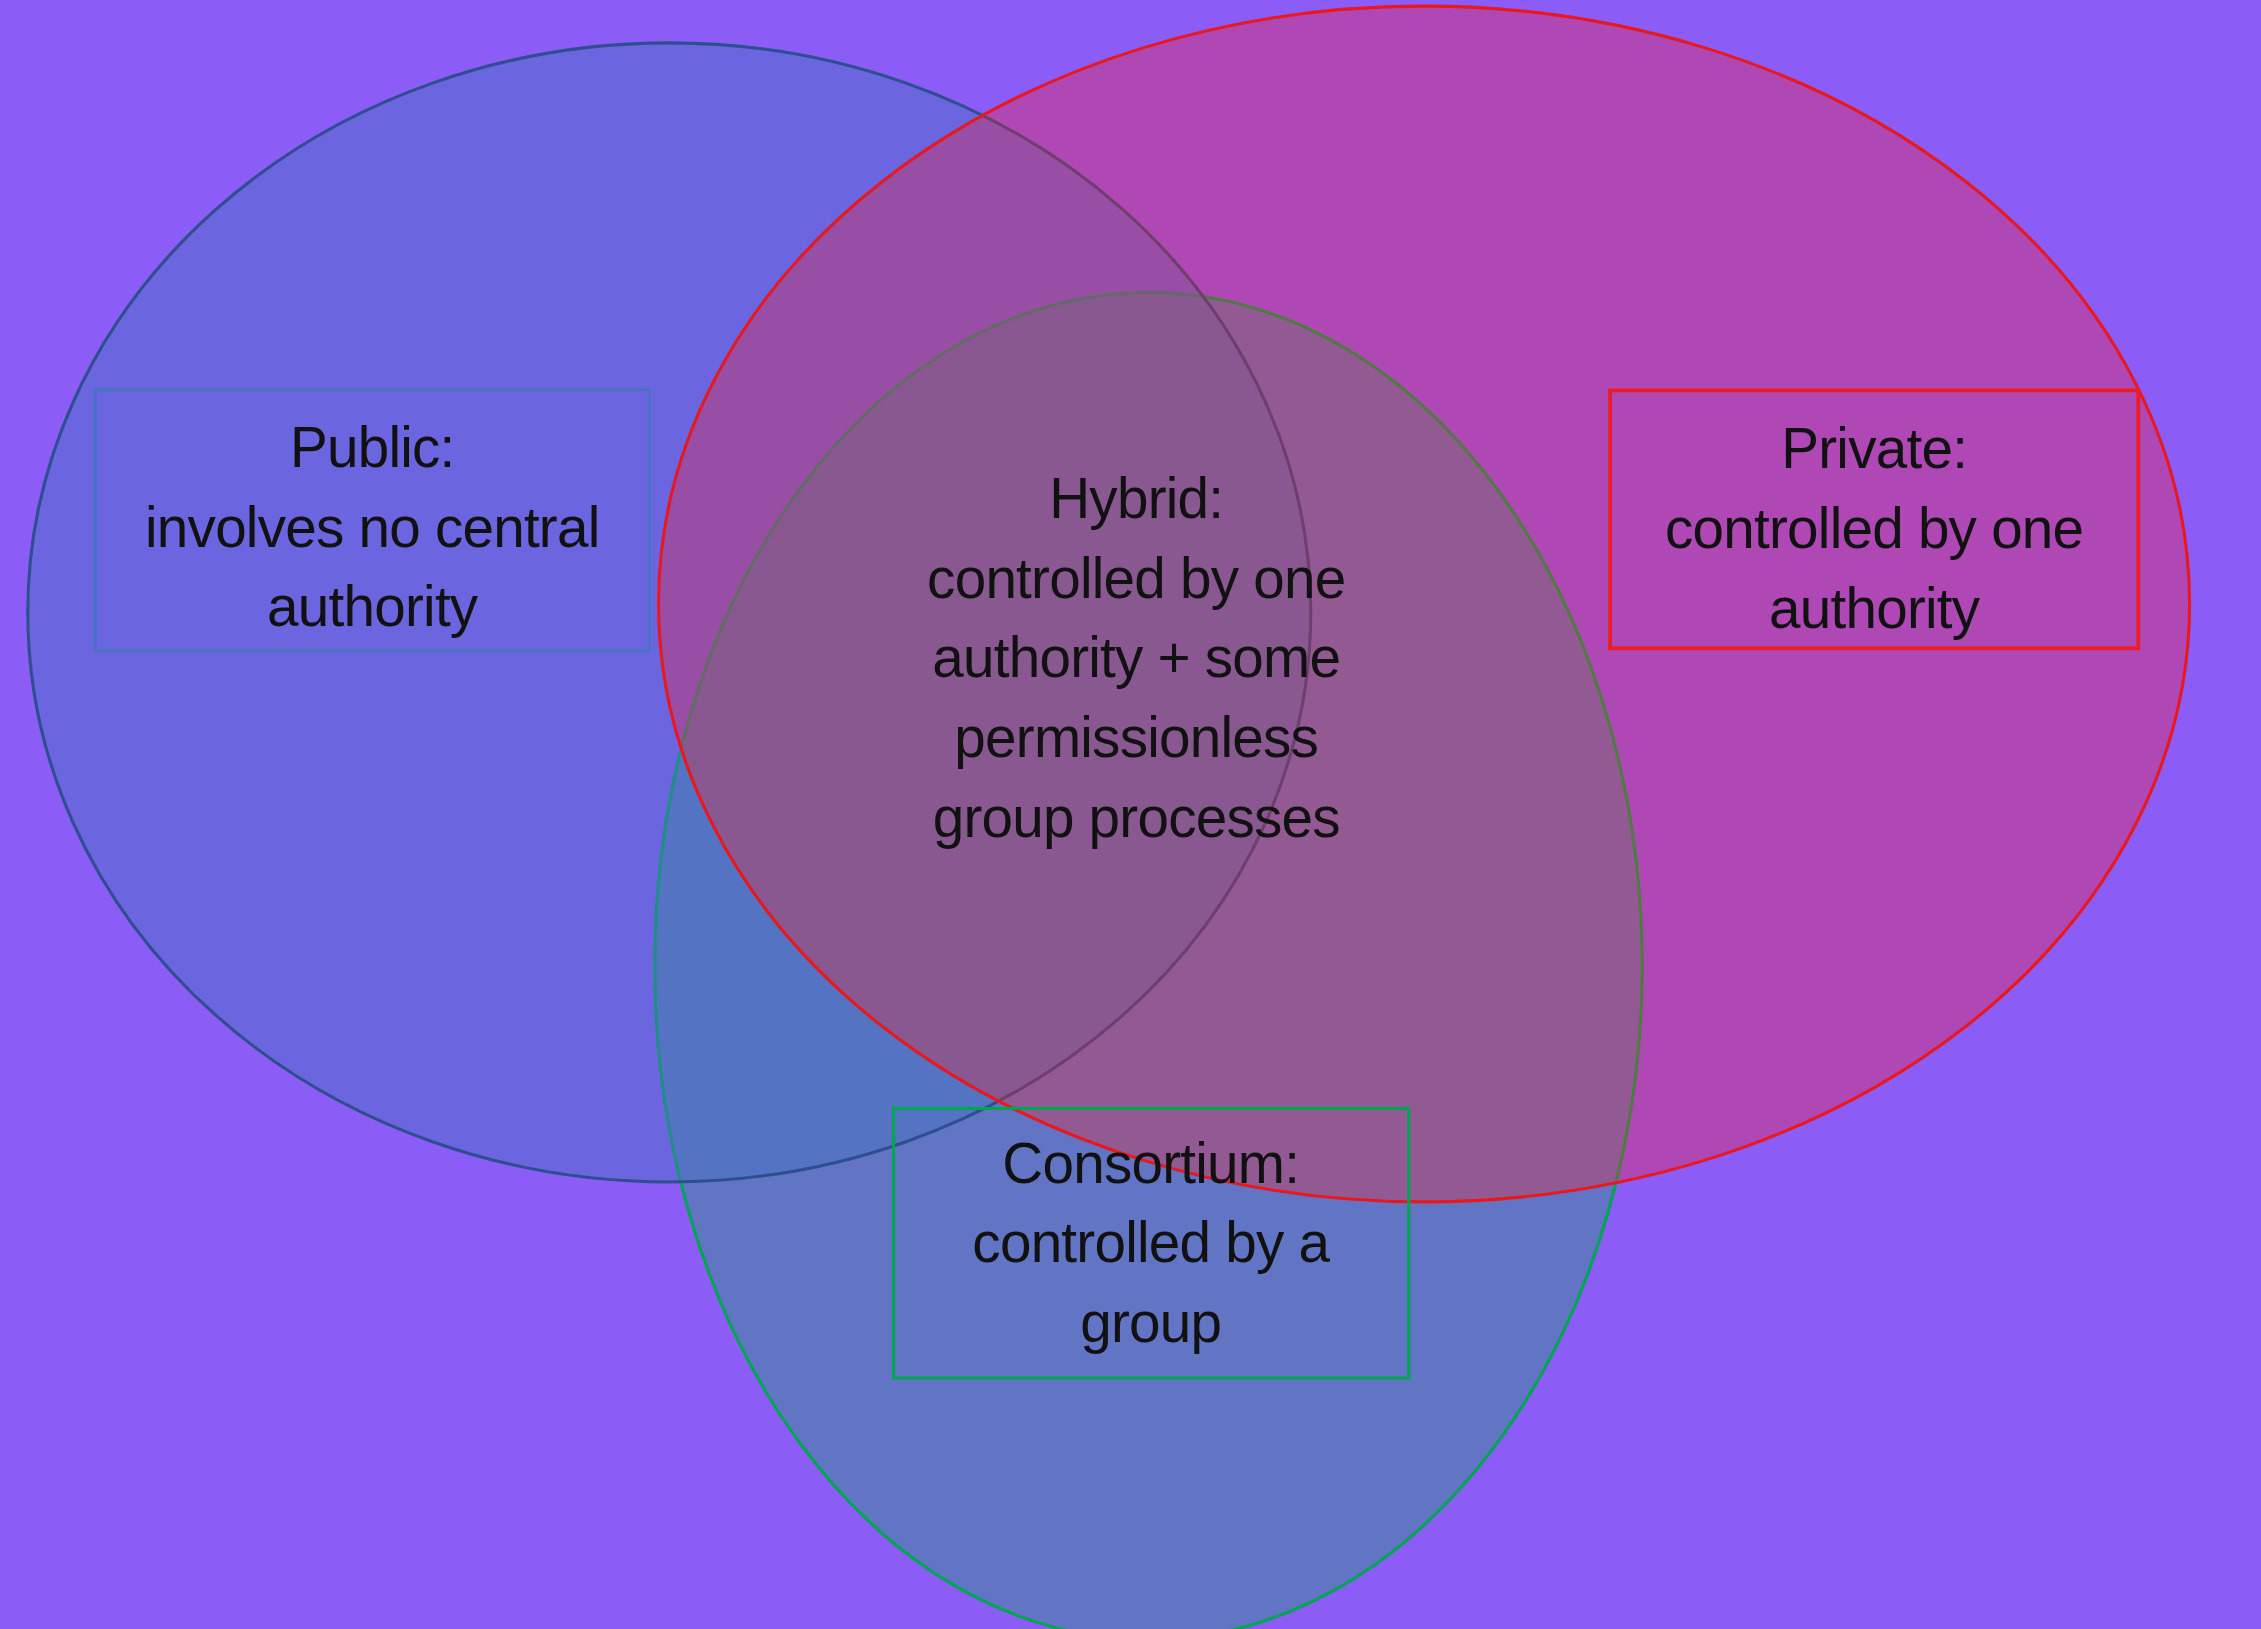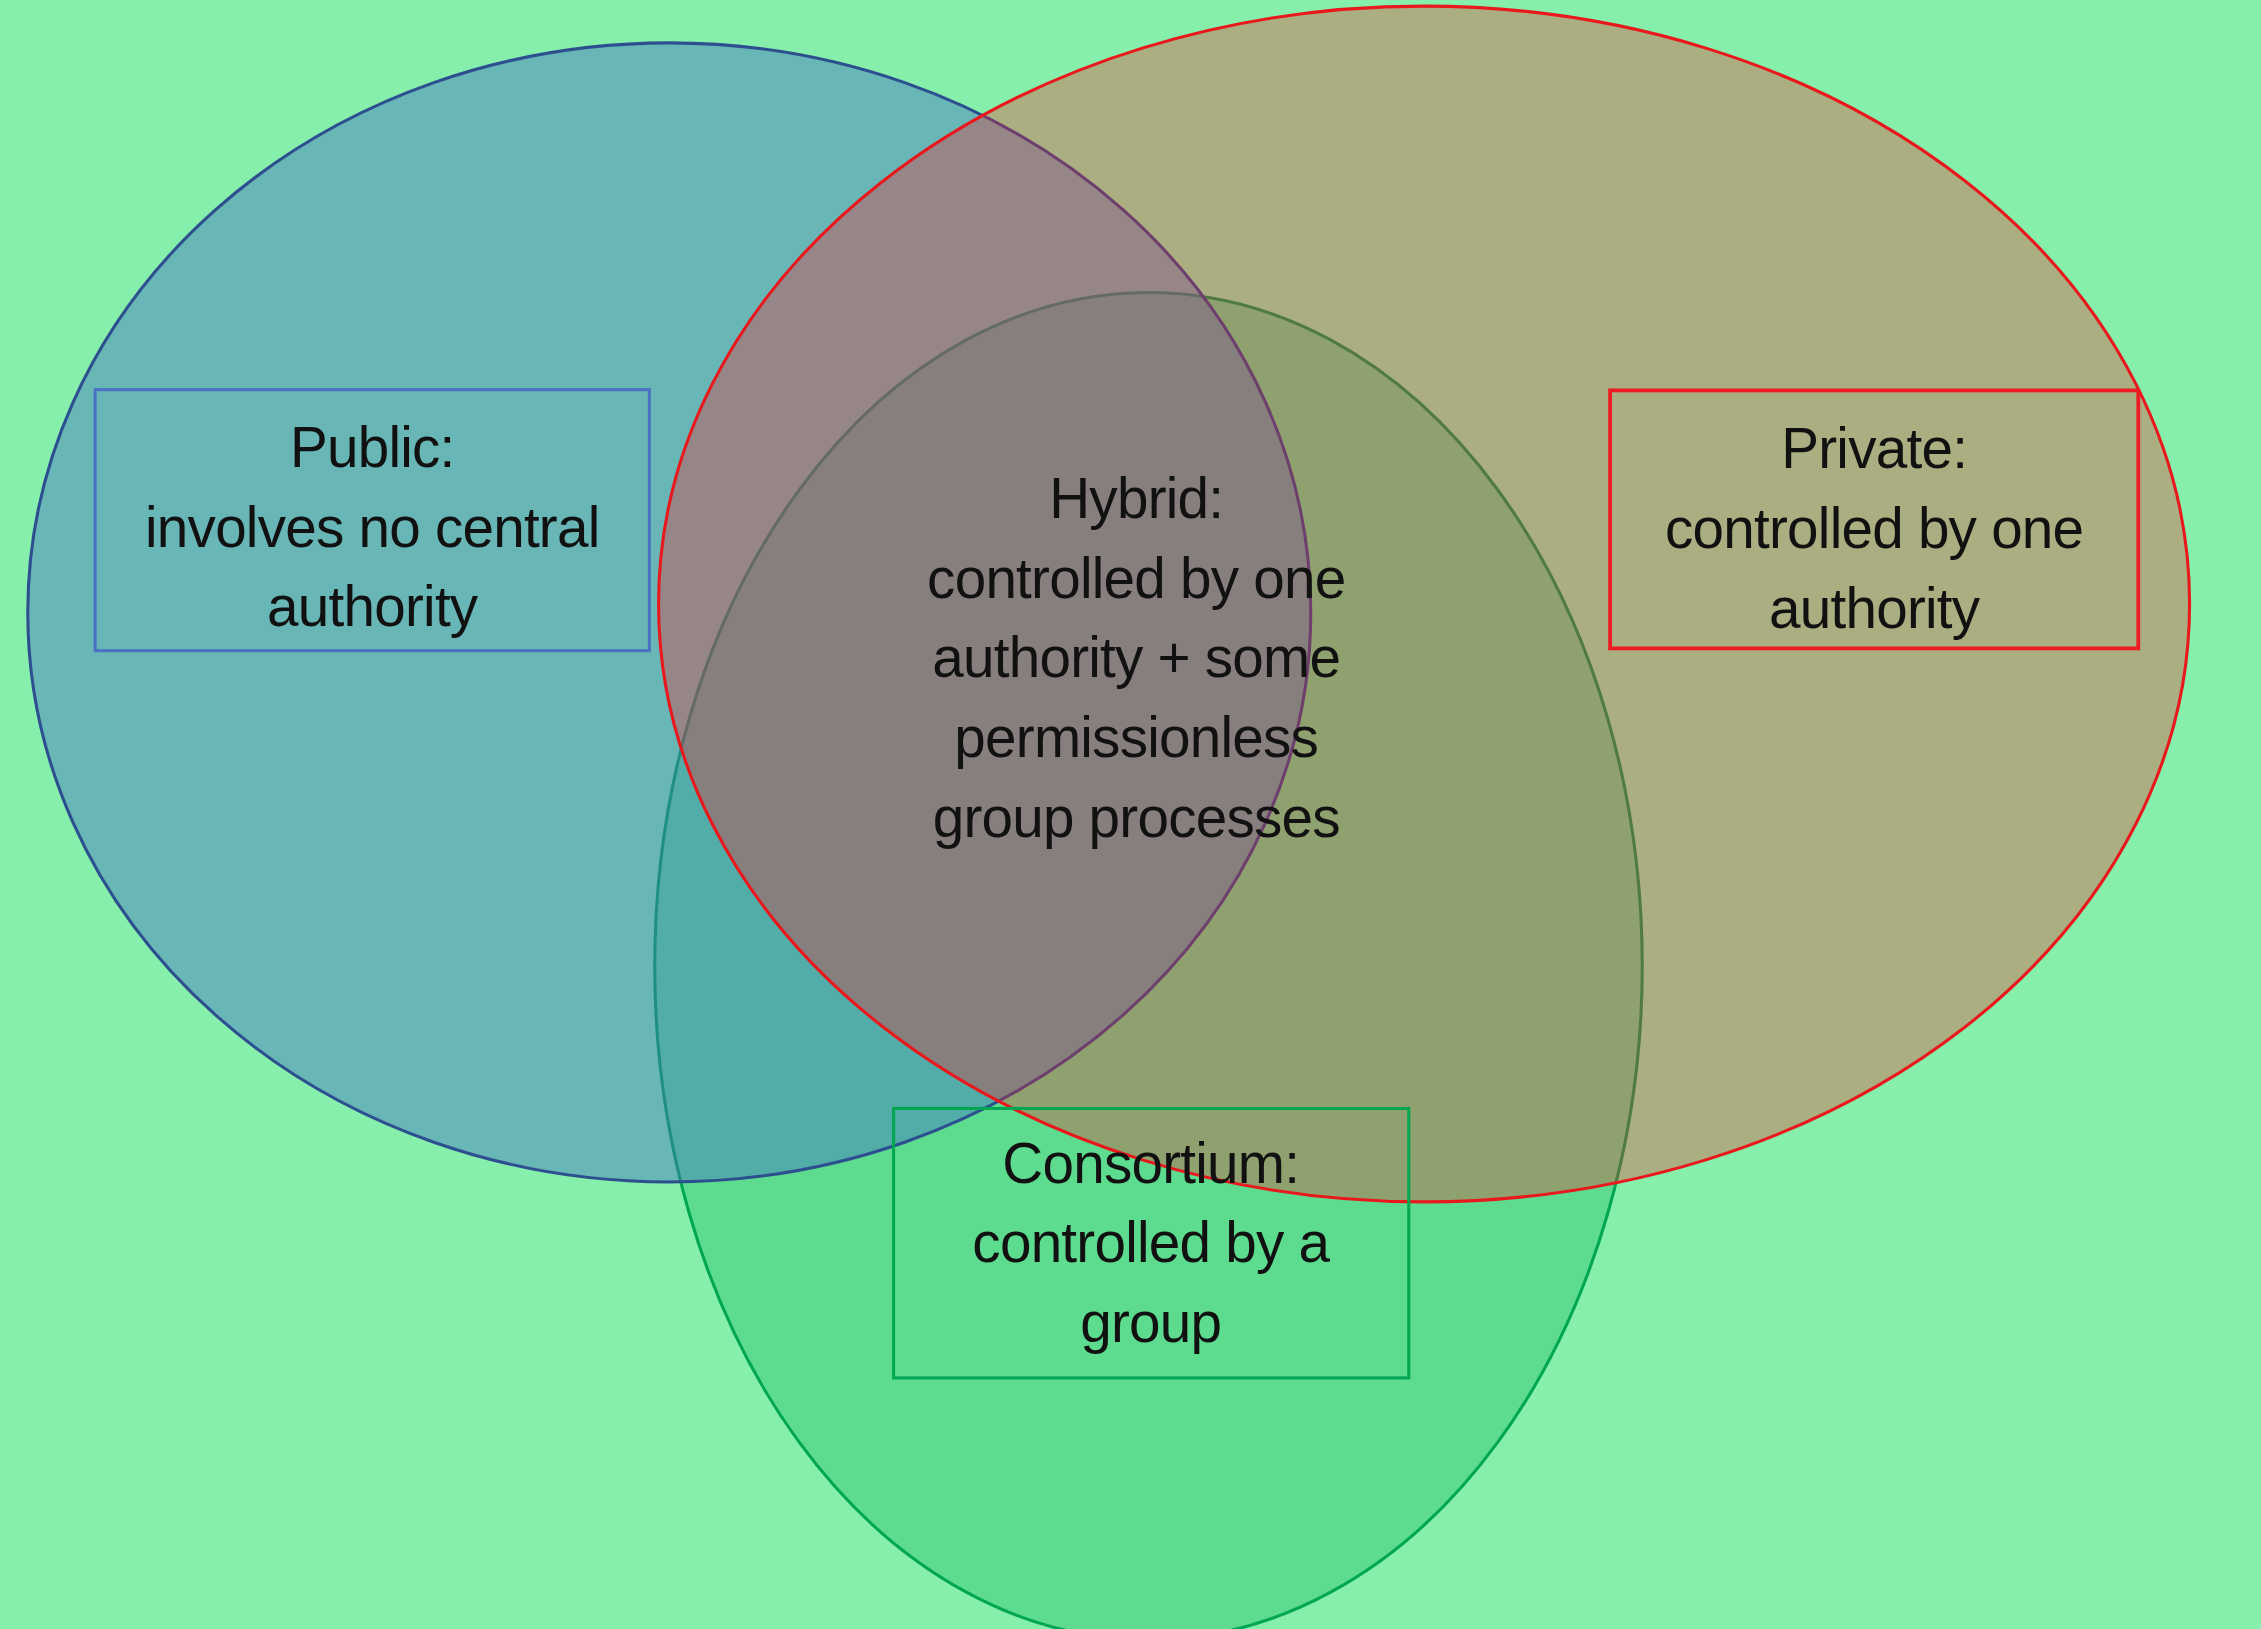--- a/index.html
+++ b/index.html
@@ -1,20 +1,20 @@
 <!DOCTYPE html>
 <html style="font-size:12.3px"><head>
 <meta charset="utf-8">
 <style>
   html, body { margin: 0; padding: 0; background: #ffffff; }
   .stage {
     position: relative;
     width: 2261px;
     height: 1629px;
-    background: #86efac;
+    background: #8b5cf6;
     overflow: hidden;
     font-family: "Liberation Sans", sans-serif;
   }
   svg.venn { position: absolute; left: 0; top: 0; width: 100%; height: 100%; }
   svg.venn text {
     font-family: "Liberation Sans", sans-serif;
     font-size: 74px;
     fill: #111111;
     text-anchor: middle;
     letter-spacing: -1px;

